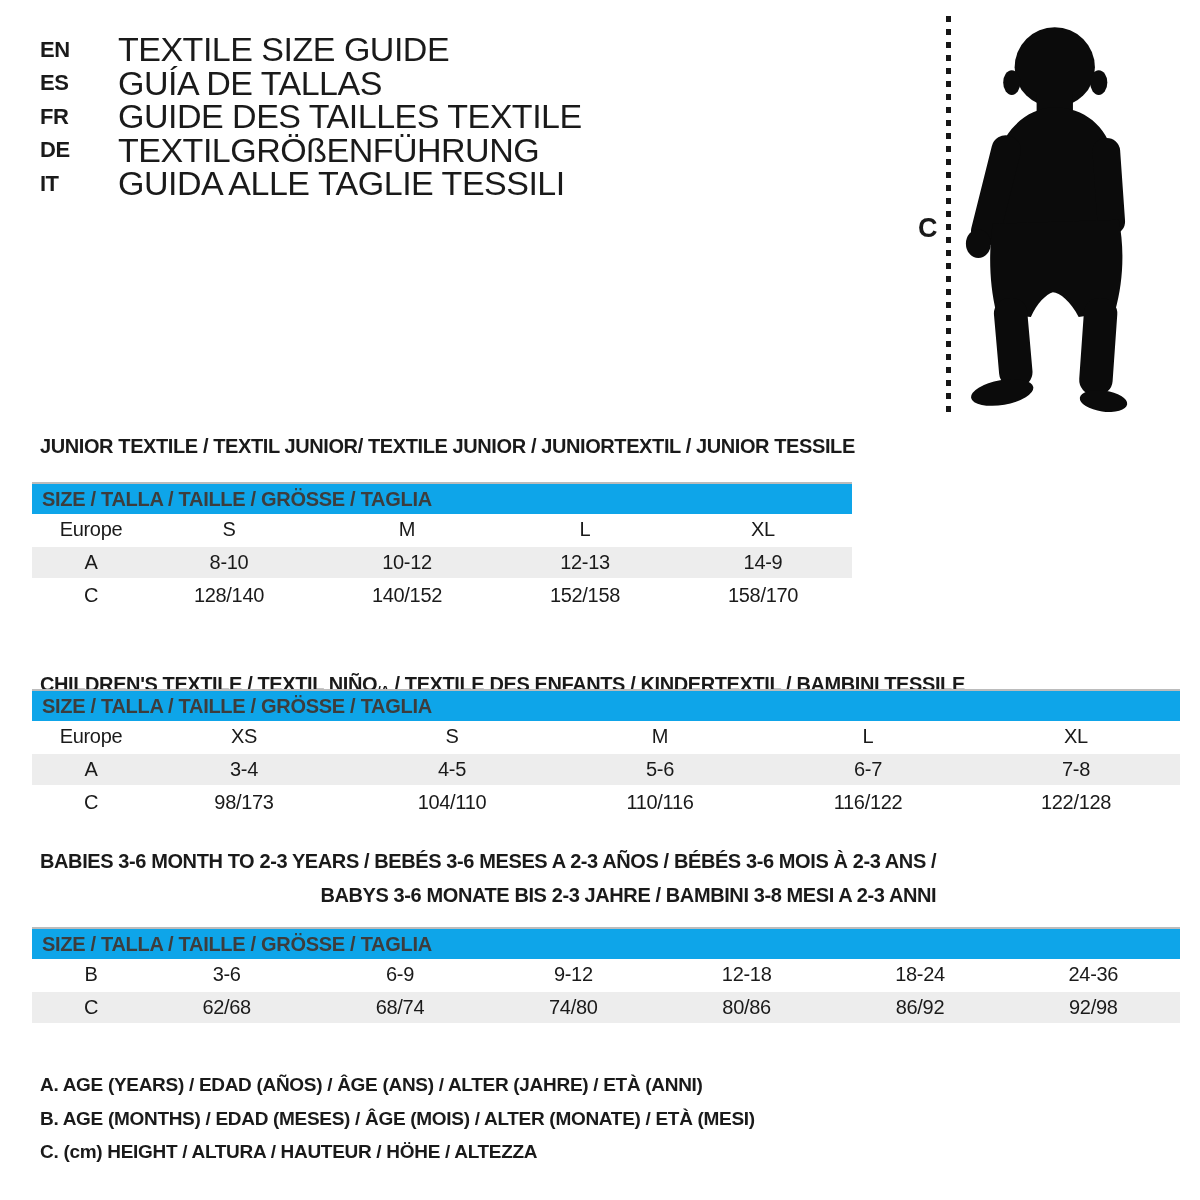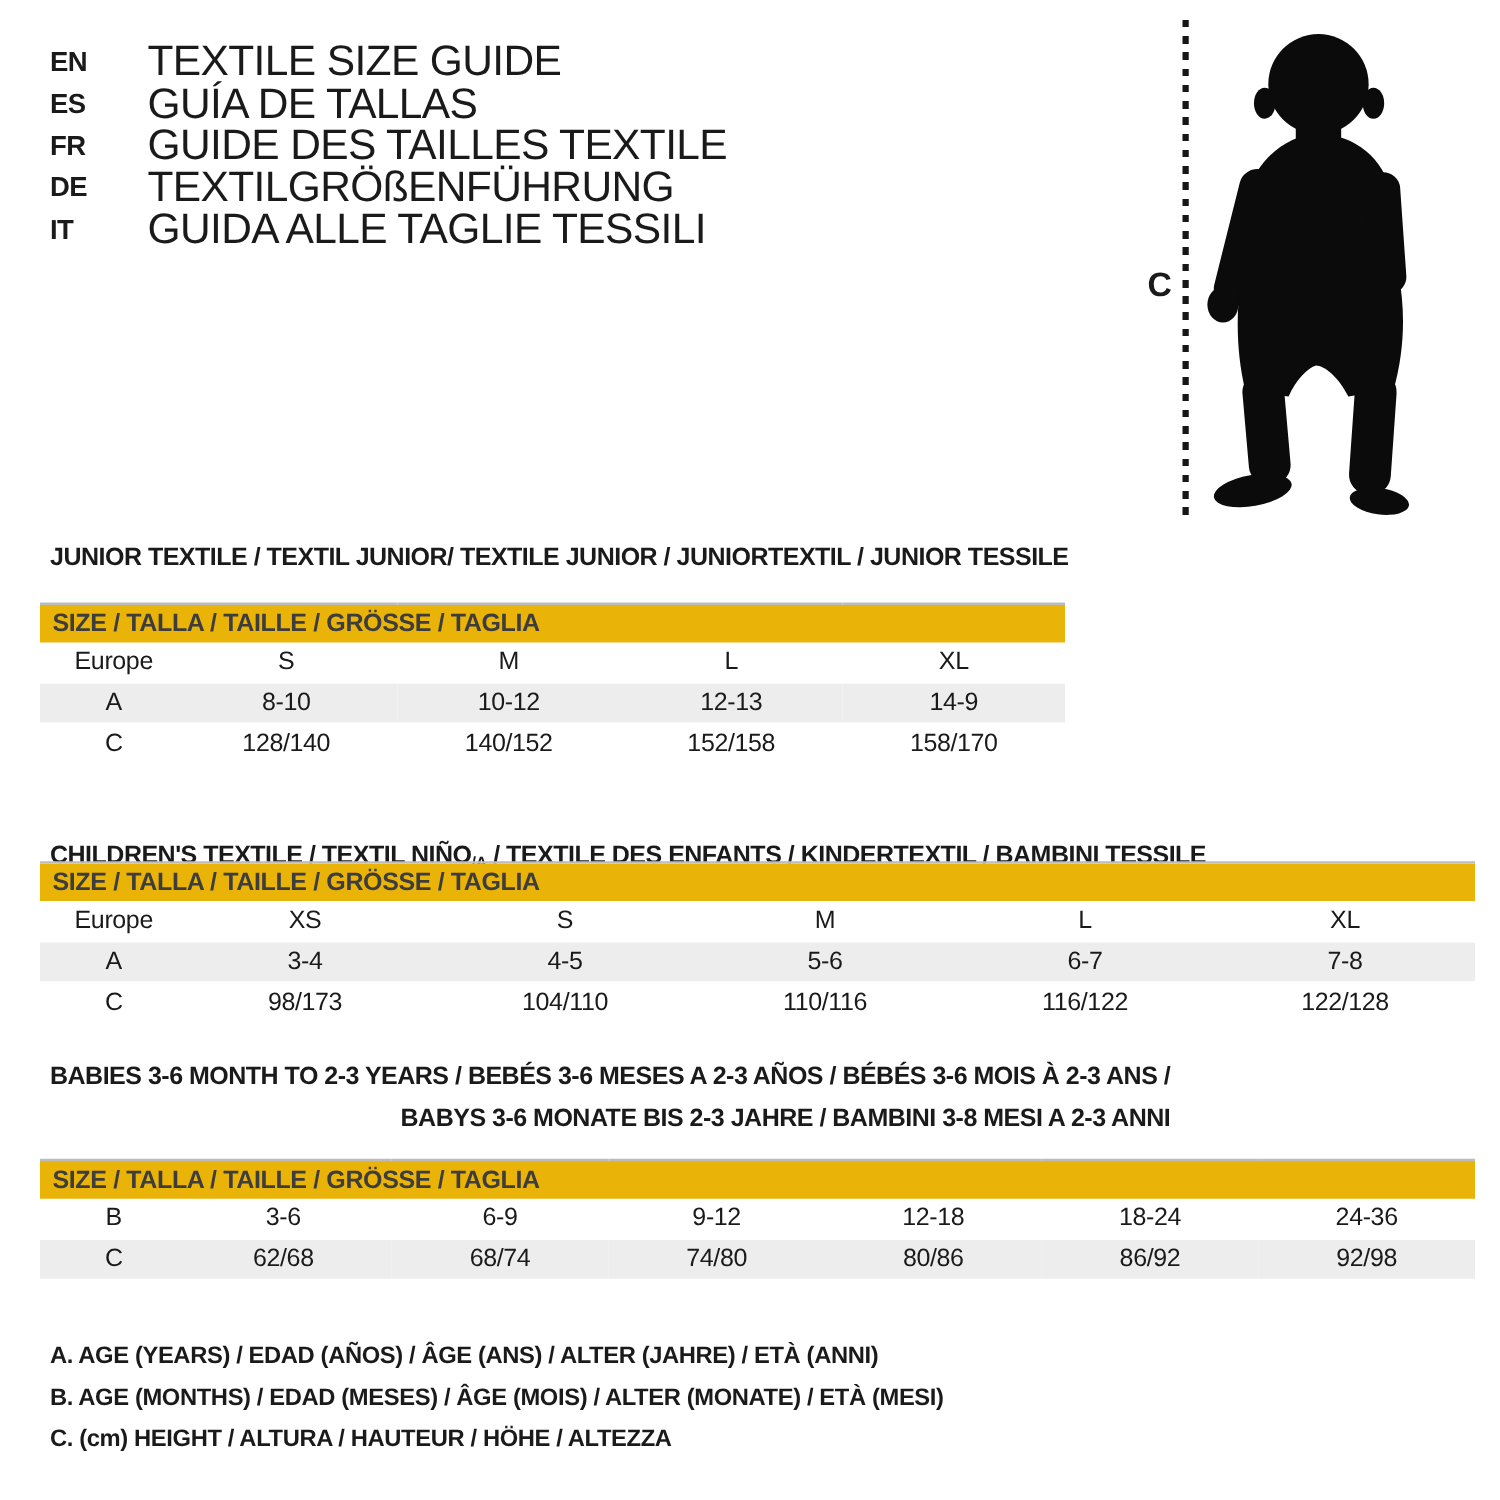--- a/index.html
+++ b/index.html
@@ -41,21 +41,21 @@
   #table-babies   { left: 32px; top: 927px; width: 1148px; }
   col.c-lab { width: 108px; }
   col.c-j   { width: 178px; }
   col.c-c   { width: 208px; }
 
   .size-table td, .size-table th {
     height: 31px; padding: 0; font-size: 20px; font-weight: normal;
     letter-spacing: -0.3px; vertical-align: middle;
   }
   .size-table .bar-cell {
-    background: #eab308; height: 30px;
+    background: #0ea5e9; height: 30px;
     border-top: 2px solid #bcbcbc;
     font-size: 20px; font-weight: bold; color: #3d3d3d;
     text-align: left; padding-left: 10px; letter-spacing: -0.3px;
     white-space: nowrap; overflow: hidden;
   }
   .size-table th.rowlab { text-align: center; padding-left: 10px; }
   .size-table td.val { text-align: center; }
   .size-table tr.shaded th, .size-table tr.shaded td {
     background: #ededed;
     border-top: 2px solid #ffffff; border-bottom: 2px solid #ffffff;

